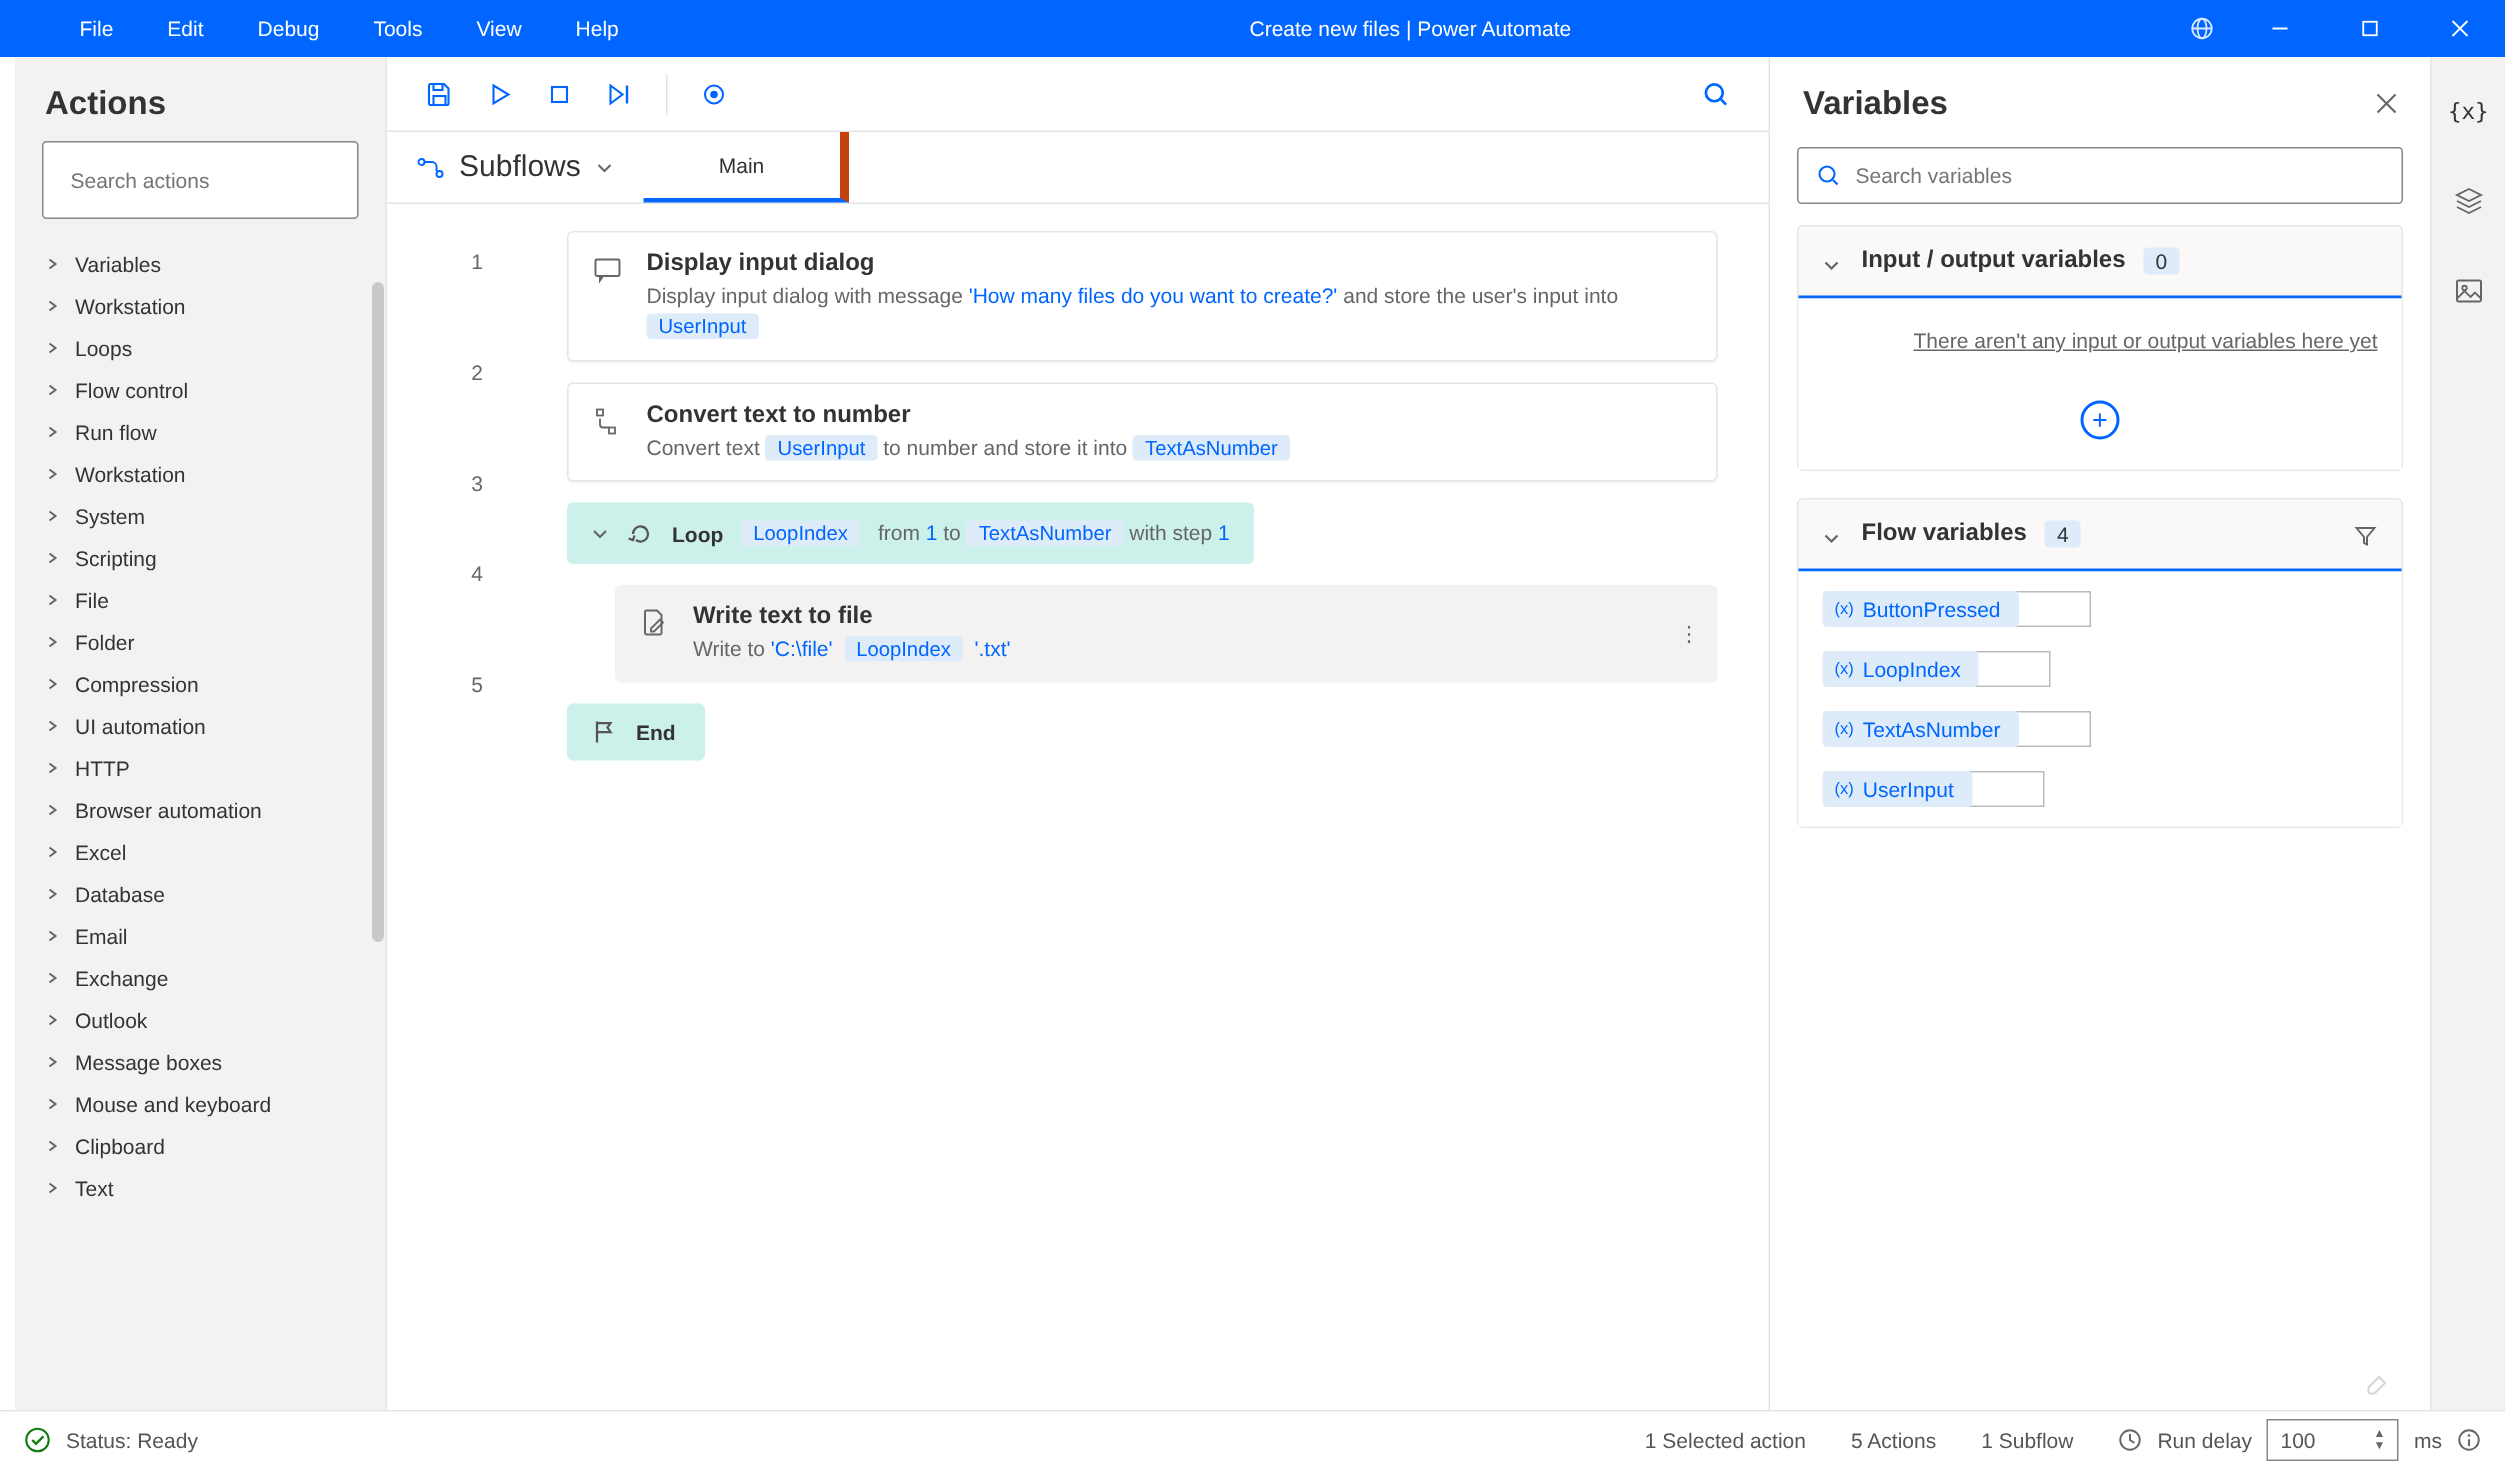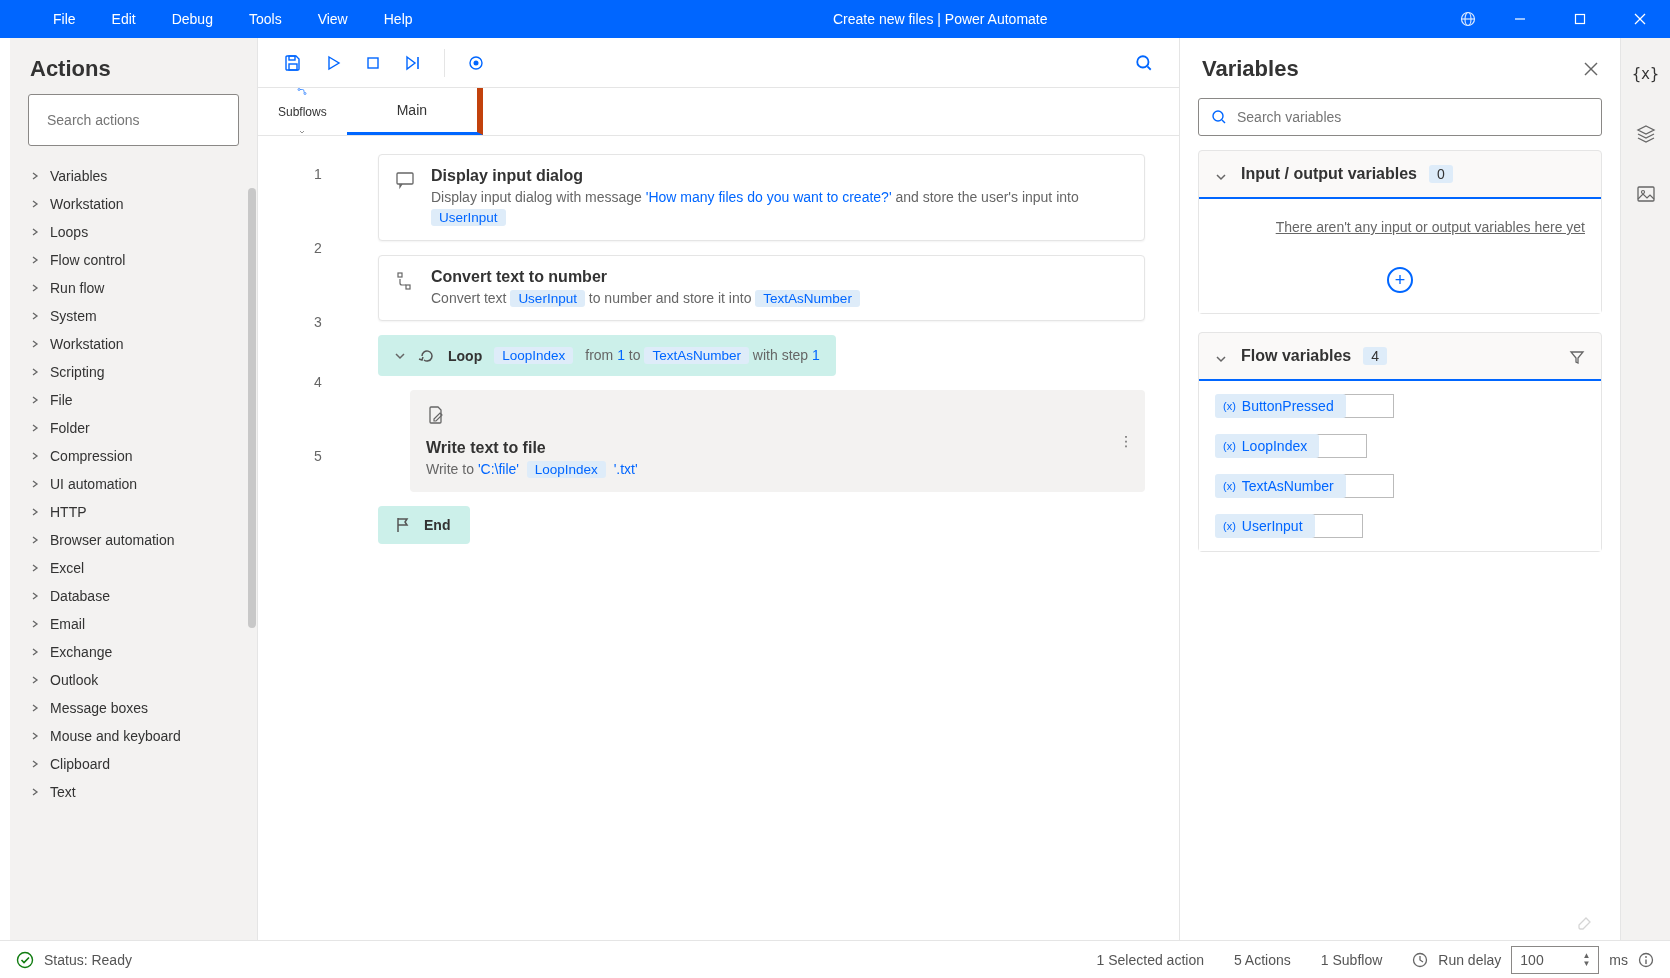--- a/index.html
+++ b/index.html
@@ -30,21 +30,21 @@
 .scrollbar-thumb { width: 8px; height: 440px; background: #c8c8c8; border-radius: 4px; margin: 0 auto; }
 
 
 .designer { flex: 1; display: flex; flex-direction: column; background: #fff; border-right: 1px solid #e5e5e5; }
 .toolbar { height: 50px; border-bottom: 1px solid #e5e5e5; display: flex; align-items: center; padding: 0 16px; gap: 2px; }
 .tool-btn { width: 38px; height: 38px; display: flex; align-items: center; justify-content: center; cursor: pointer; border-radius: 3px; }
 .tool-sep { width: 1px; height: 28px; background: #e5e5e5; margin: 0 10px; }
 .tool-spacer { flex: 1; }
 
 .subflow-bar { height: 48px; border-bottom: 1px solid #e5e5e5; display: flex; align-items: stretch; }
-.subflow-label { display: flex; align-items: center; gap: 10px; padding: 0 20px; font-size: 12px; color: #333; cursor: pointer; flex-direction: column; }
+.subflow-label { display: flex; align-items: center; gap: 10px; padding: 0 20px; font-size: 20px; color: #333; cursor: pointer; }
 .subflow-tab { display: flex; align-items: center; padding: 0 50px; border-right: 6px solid #c2410c; border-bottom: 3px solid #0066ff; font-size: 14px; color: #333; }
 
 .flow-canvas { flex: 1; display: flex; overflow: auto; }
 .line-numbers { width: 120px; padding: 22px 0; display: flex; flex-direction: column; color: #666; font-size: 14px; }
 .line-num { height: 74px; display: flex; align-items: flex-start; justify-content: center; padding-top: 8px; }
 .ln-3 { height: 60px; }
 .ln-4 { height: 74px; }
 .ln-5 { height: 60px; }
 
 .flow-steps { flex: 1; padding: 18px 34px 18px 0; display: flex; flex-direction: column; gap: 14px; }
@@ -54,21 +54,21 @@
 .step-title { font-weight: 600; font-size: 16px; color: #333; margin-bottom: 2px; }
 .step-desc { font-size: 14px; color: #666; line-height: 1.45; }
 .token-str { color: #0066ff; }
 .token-var { background: #deecf9; color: #0066ff; padding: 1px 8px; border-radius: 3px; font-size: 13.5px; }
 .token-num { color: #0066ff; }
 
 .step-loop { background: #ccf0ea; border-radius: 4px; padding: 10px 16px; display: flex; align-items: center; gap: 12px; width: fit-content; }
 .loop-title { font-weight: 600; color: #333; }
 .step-end { background: #ccf0ea; border-radius: 4px; padding: 10px 20px 10px 16px; display: flex; align-items: center; gap: 12px; width: fit-content; }
 
-.step-nested { margin-left: 32px; background: #f3f2f1; border-radius: 4px; padding: 12px 16px; display: flex; align-items: flex-start; gap: 14px; position: relative; flex-direction: column; }
+.step-nested { margin-left: 32px; background: #f3f2f1; border-radius: 4px; padding: 12px 16px; display: flex; align-items: flex-start; gap: 14px; position: relative; }
 .step-menu { position: absolute; right: 12px; top: 50%; transform: translateY(-50%); color: #666; cursor: pointer; }
 
 
 .vars-panel { width: 440px; background: #fff; display: flex; flex-direction: column; padding: 0; }
 .vars-header { display: flex; align-items: center; padding: 18px 22px 10px; }
 .vars-title { font-size: 22px; font-weight: 600; flex: 1; }
 .vars-close { cursor: pointer; color: #666; }
 .vars-search { margin: 6px 18px 14px; background: #fff; border: 1px solid #8a8886; border-radius: 3px; height: 38px; display: flex; align-items: center; padding: 0 12px; gap: 10px; }
 .vars-search input { border: none; outline: none; font-size: 14px; flex: 1; color: #666; background: transparent; }
 
@@ -181,27 +181,27 @@
         <div class="action-cat">
           <svg class="chev" viewBox="0 0 10 10">
             <path d="M3 2l4 3-4 3" fill="none" stroke="#666" stroke-width="1.3"></path>
           </svg>
           <span>Run flow</span>
         </div>
         <div class="action-cat">
           <svg class="chev" viewBox="0 0 10 10">
             <path d="M3 2l4 3-4 3" fill="none" stroke="#666" stroke-width="1.3"></path>
           </svg>
+          <span>Workstation</span>
+        </div>
+        <div class="action-cat">
+          <svg class="chev" viewBox="0 0 10 10">
+            <path d="M3 2l4 3-4 3" fill="none" stroke="#666" stroke-width="1.3"></path>
+          </svg>
           <span>System</span>
-        </div>
-        <div class="action-cat">
-          <svg class="chev" viewBox="0 0 10 10">
-            <path d="M3 2l4 3-4 3" fill="none" stroke="#666" stroke-width="1.3"></path>
-          </svg>
-          <span>Workstation</span>
         </div>
         <div class="action-cat">
           <svg class="chev" viewBox="0 0 10 10">
             <path d="M3 2l4 3-4 3" fill="none" stroke="#666" stroke-width="1.3"></path>
           </svg>
           <span>Scripting</span>
         </div>
         <div class="action-cat">
           <svg class="chev" viewBox="0 0 10 10">
             <path d="M3 2l4 3-4 3" fill="none" stroke="#666" stroke-width="1.3"></path>

